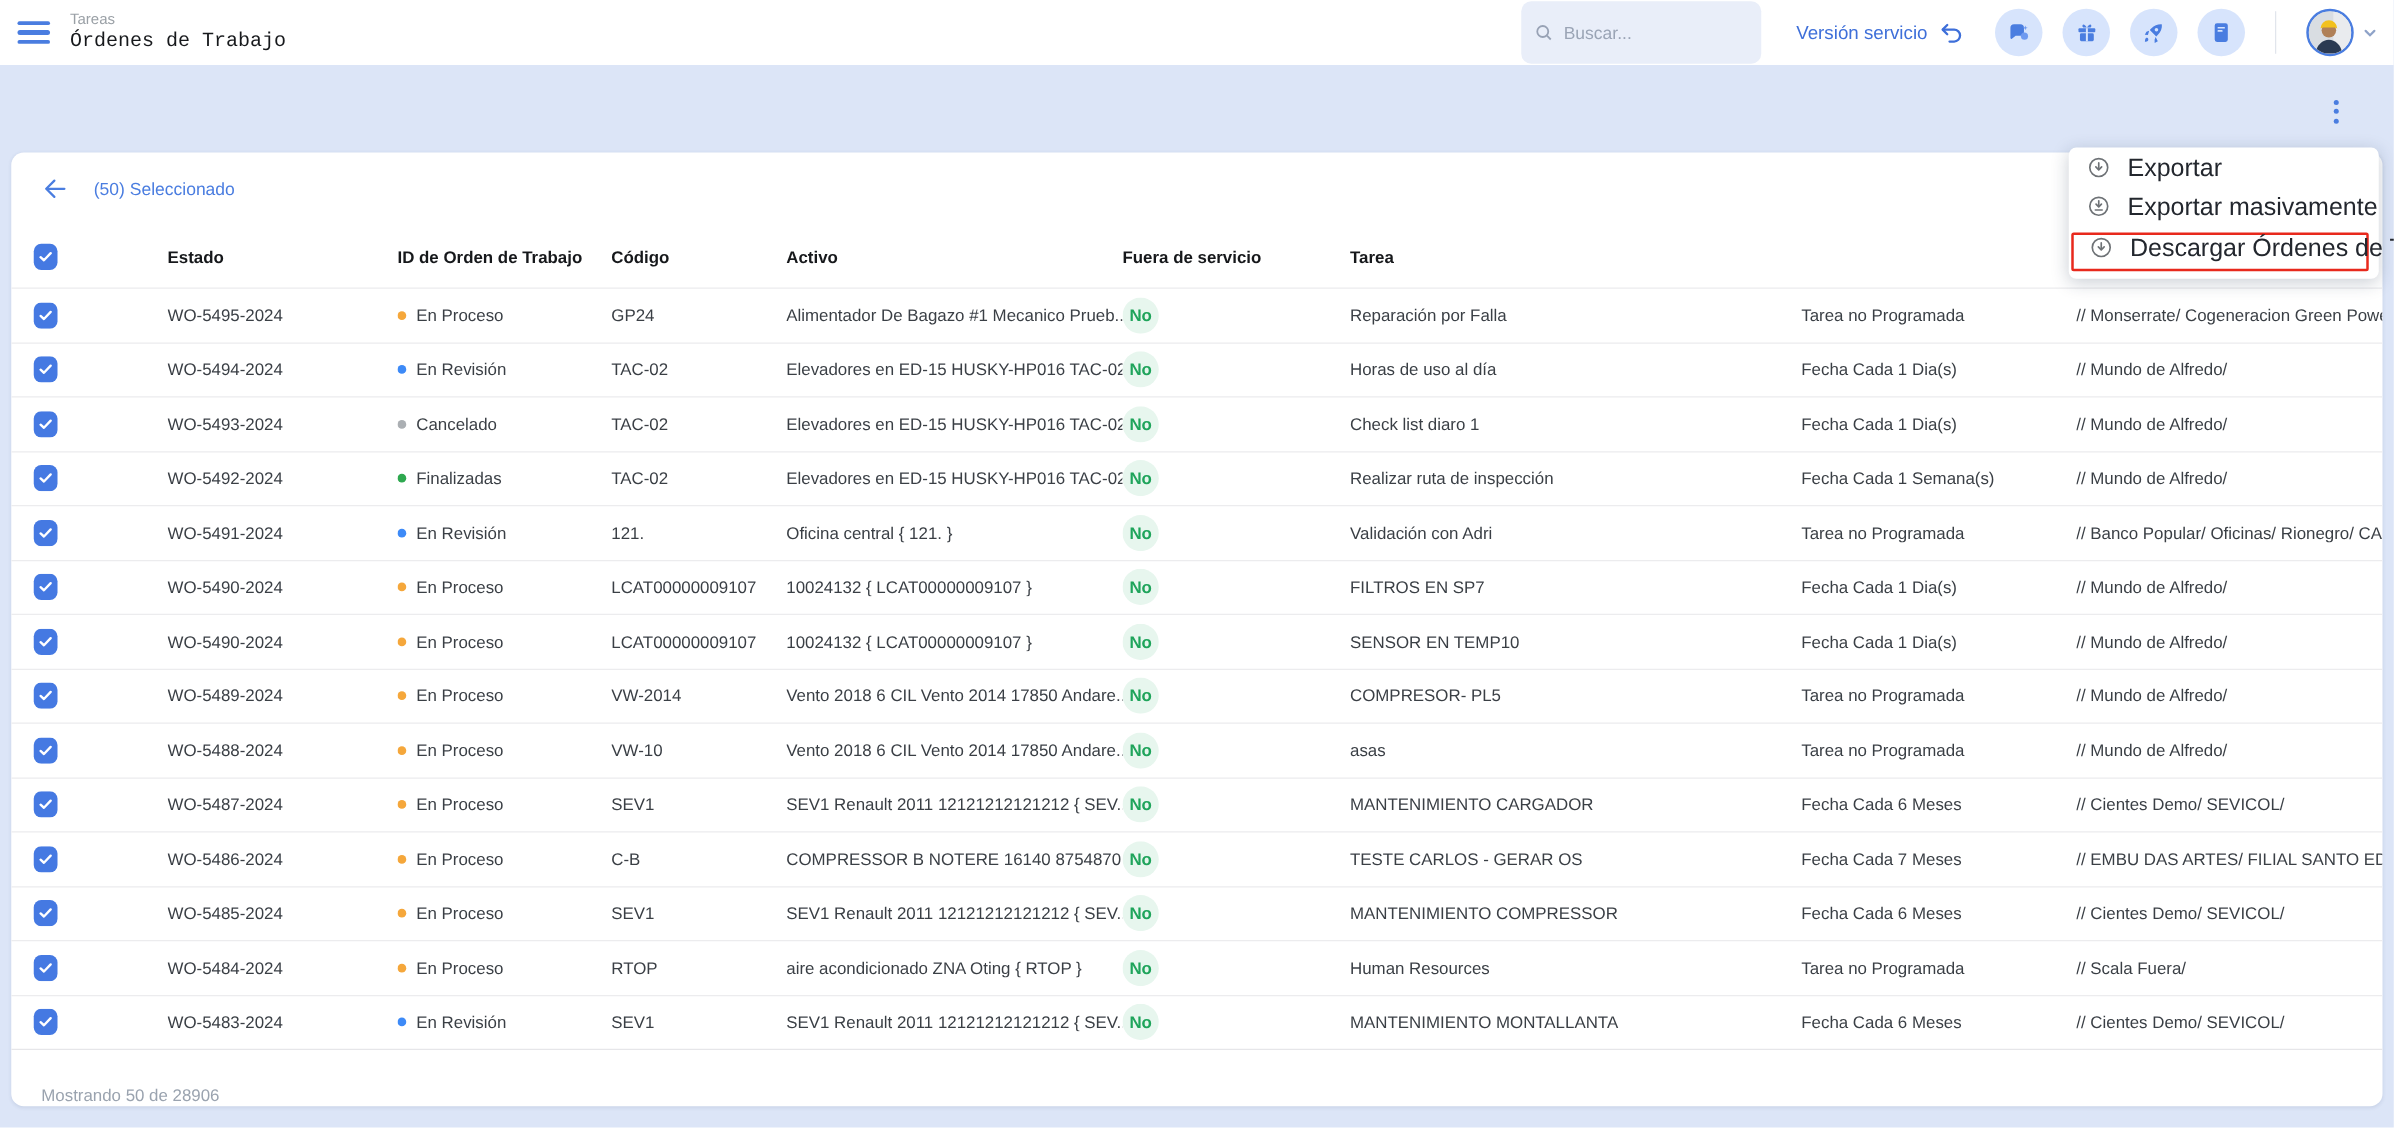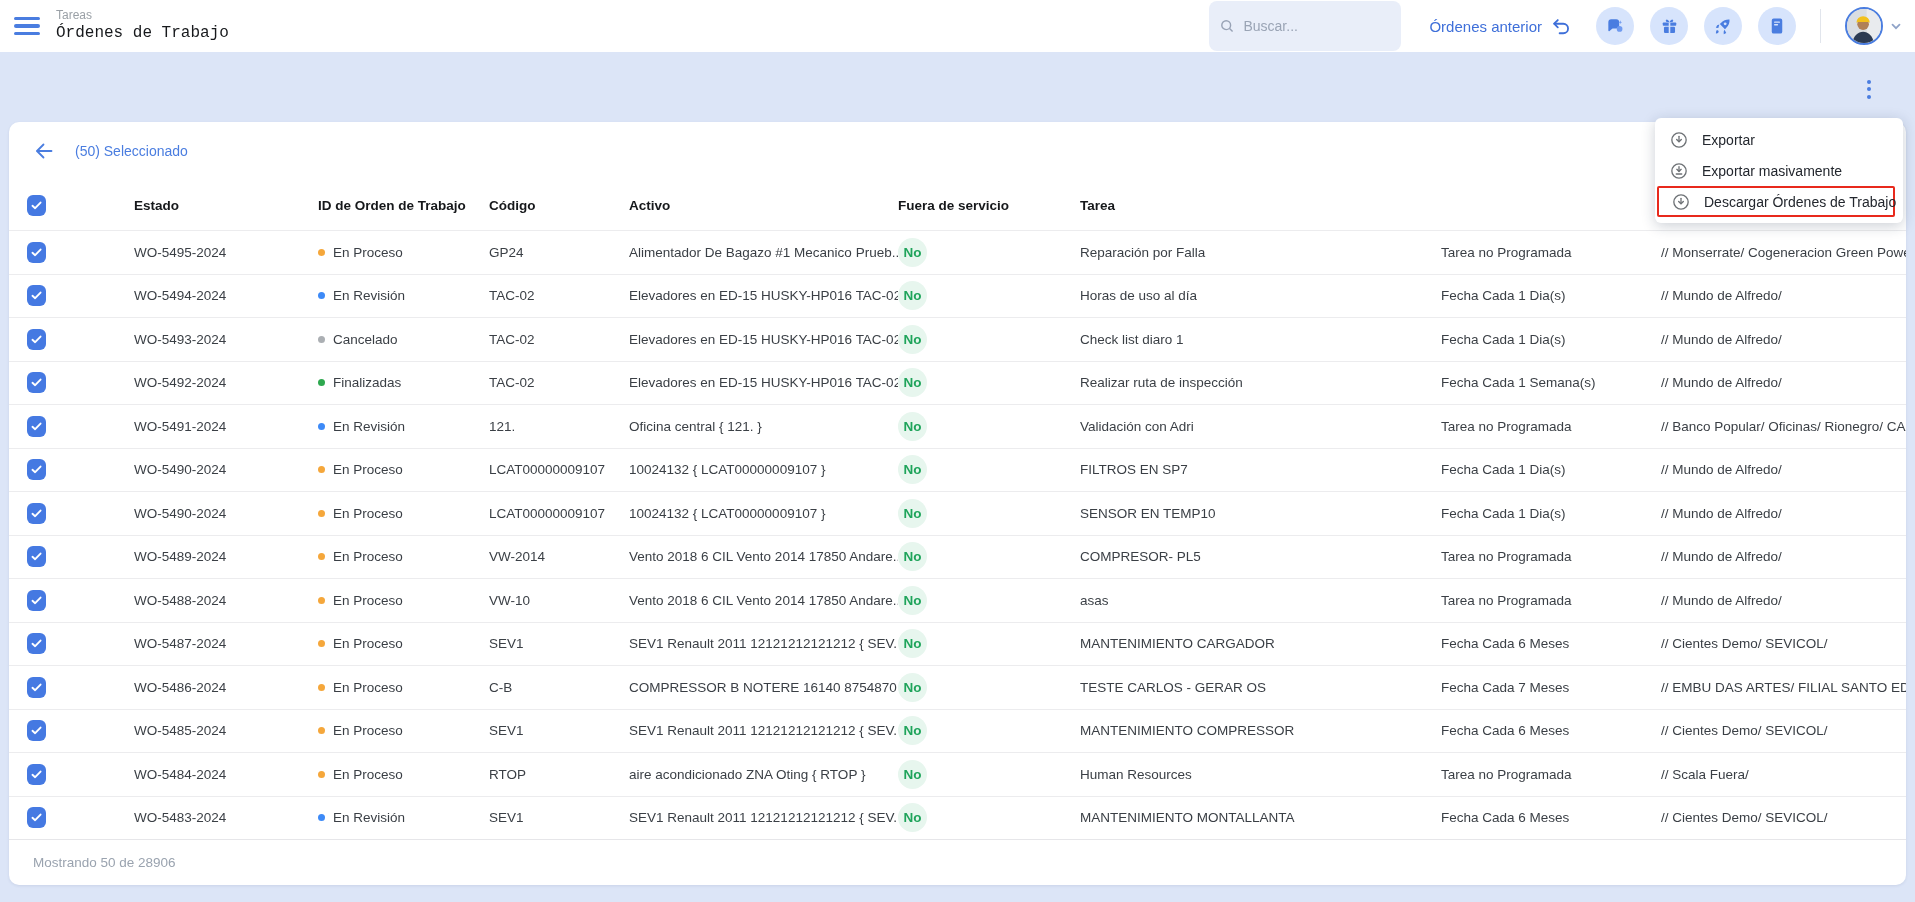--- a/index.html
+++ b/index.html
@@ -72,30 +72,30 @@
 
   .trow { display: grid; grid-template-columns: var(--cols); height: 43.5px; align-items: center; border-top: 1px solid #ececee; }
   .cell { font-size: 13.5px; color: #3a3f45; white-space: nowrap; overflow: hidden; padding-right: 16px; }
   .c-status { display: flex; align-items: center; gap: 8px; }
   .dot { width: 7px; height: 7px; border-radius: 50%; flex: 0 0 auto; }
   .no-badge {
     width: 29px; height: 29px; border-radius: 50%; background: #e7f6ee; color: #1fa45b;
     display: inline-flex; align-items: center; justify-content: center; font-size: 13.5px; font-weight: 600;
   }
 
-  .tfoot { height: 45px; border-top: 1px solid #e6e6e9; display: flex; align-items: center; padding-left: 24px; }
+  .tfoot { height: 45px; border-top: 1px solid #e6e6e9; display: flex; align-items: flex-end; padding-left: 24px; }
   .showing { color: #9aa3af; font-size: 13.5px; }
 
   
   .menu {
     position: absolute; top: 118px; right: 12px; width: 248px; z-index: 20;
     background: #fff; border-radius: 6px; box-shadow: 0 3px 14px rgba(25,39,70,.22);
     padding: 6px 0;
   }
-  .menu-item { height: 31px; display: flex; align-items: center; gap: 13px; padding: 0 14px; font-size: 14px; color: #23272e; cursor: pointer; white-space: nowrap; }
+  .menu-item { height: 31px; display: flex; align-items: flex-start; gap: 13px; padding: 0 14px; font-size: 20px; color: #23272e; cursor: pointer; white-space: nowrap; }
   .menu-item.highlight { margin: 0 8px 0 2px; padding: 0 4px 0 12px; border: 2px solid #e8291c; border-radius: 2px; }
   .mi-icon { width: 20px; height: 20px; flex: 0 0 auto; }
   .mi-icon svg { display: none; width: 20px; height: 20px; }
   .mi-icon[data-icon="download-icon"] .i-download { display: block; }
   .mi-icon[data-icon="bulk-download-icon"] .i-bulk { display: block; }
 </style>
 </head>
 <body>
 
 <div class="topbar">
@@ -114,21 +114,21 @@
     <span style="display:flex">
       <svg width="16" height="16" viewBox="0 0 20 20" fill="none" stroke="#98a2b5" stroke-width="1.8">
           <circle cx="9" cy="9" r="5.5"></circle>
           <path d="M13.2 13.2 17 17"></path>
         </svg>
     </span>
     <input type="text" placeholder="Buscar..." style="">
   </div>
 
   <div class="prev-version">
-    <span>Órdenes anterior</span>
+    <span>Versión servicio</span>
     <span style="display:flex">
       <svg width="22" height="22" viewBox="0 0 24 24" fill="none" stroke="#3e6fd9" stroke-width="2" stroke-linecap="round" stroke-linejoin="round">
           <path d="M8.5 5.5 4.5 9.5l4 4"></path>
           <path d="M4.8 9.5h9.7a5.2 5.2 0 0 1 0 10.4h-4"></path>
         </svg>
     </span>
   </div>
 
   <div class="icon-row">
     <div class="icon-btn">

